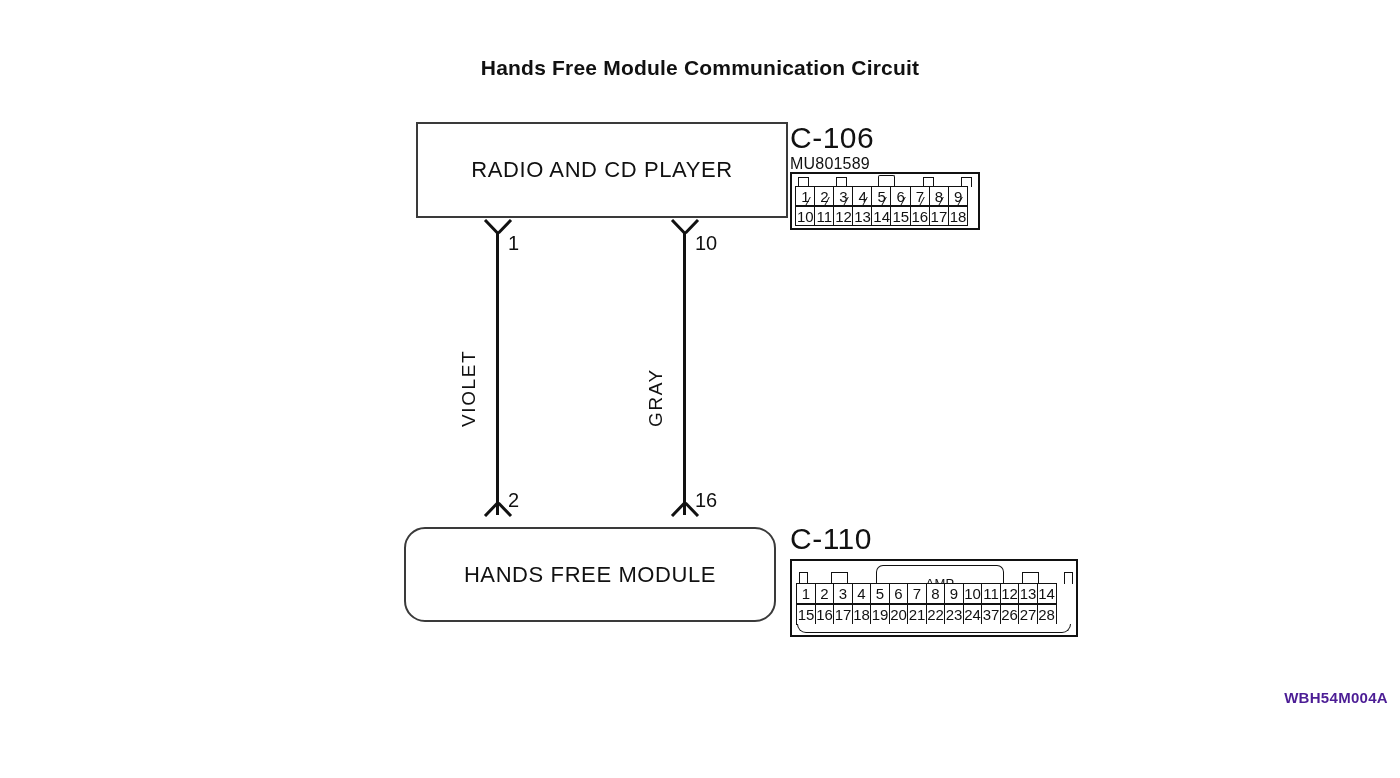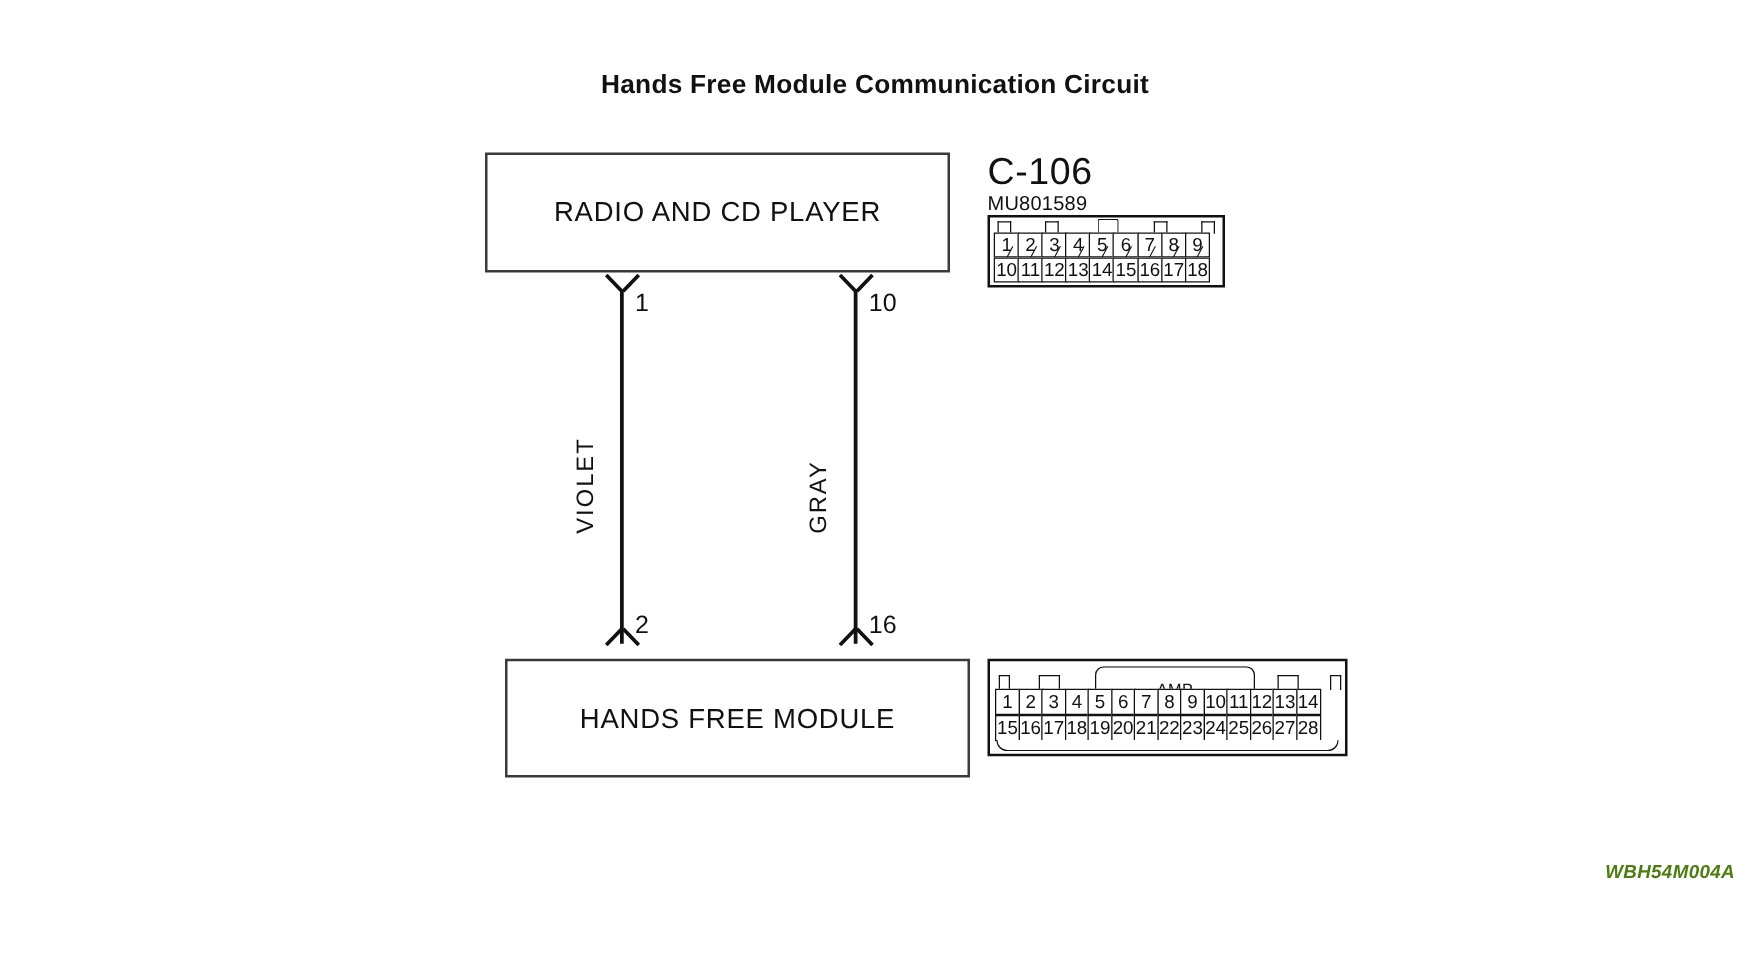--- a/index.html
+++ b/index.html
@@ -42,22 +42,22 @@
     display: flex;
     align-items: center;
     justify-content: center;
   }
   .comp-box .comp-label {
     font-size: 22px;
     color: #111111;
     letter-spacing: 0.6px;
     white-space: nowrap;
   }
-  #box-radio  { left: 388px; top: 122px; width: 372px; height: 96px; }
-  #box-hfm    { left: 404px; top: 527px; width: 372px; height: 95px; }
+  #box-radio  { left: 416px; top: 122px; width: 372px; height: 96px; }
+  #box-hfm    { left: 404px; top: 527px; width: 372px; height: 95px; border-radius: 21px; }
 
   
   .wire {
     position: absolute;
     width: 3px;
     background: #111111;
   }
   .wire-violet { left: 496px; top: 232px; height: 283px; }
   .wire-gray   { left: 683px; top: 232px; height: 283px; }
 
@@ -206,24 +206,23 @@
     background: #ffffff;
   }
 
   
   .ref-code {
     position: absolute;
     right: 12px;
     bottom: 12px;
     font-size: 15px;
     font-weight: bold;
-    color: #4d7c0f;
+    color: #4c1d95;
     letter-spacing: 0.3px;
     font-stretch: condensed;
-    font-style: italic;
   }
 </style>
 </head>
 <body>
 
 <div id="page">
 
   <div class="diagram-title">Hands Free Module Communication Circuit</div>
 
   <div class="comp-box" id="box-radio">
@@ -308,20 +307,21 @@
           <div class="pin-cell">15</div>
           <div class="pin-cell">16</div>
           <div class="pin-cell">17</div>
           <div class="pin-cell">18</div>
         </div>
     </div>
   </div>
 
   <div class="connector-group" id="conn-110">
 
+    <div class="conn-id">C-110</div>
 
     <div class="conn-face" id="face-110" style="margin-top:4px;">
 
       <div class="tab" style="left:7px;  top:11px; width:9px;  height:12px;"></div>
       <div class="tab" style="left:39px; top:11px; width:17px; height:12px;"></div>
 
       <div class="tab" style="left:230px;top:11px; width:17px; height:12px;"></div>
       <div class="tab" style="left:272px;top:11px; width:9px;  height:12px;"></div>
 
       <div class="amp-housing">
@@ -348,21 +348,21 @@
           <div class="pin-cell">15</div>
           <div class="pin-cell">16</div>
           <div class="pin-cell">17</div>
           <div class="pin-cell">18</div>
           <div class="pin-cell">19</div>
           <div class="pin-cell">20</div>
           <div class="pin-cell">21</div>
           <div class="pin-cell">22</div>
           <div class="pin-cell">23</div>
           <div class="pin-cell">24</div>
-          <div class="pin-cell">25</div>
+          <div class="pin-cell">37</div>
           <div class="pin-cell">26</div>
           <div class="pin-cell">27</div>
           <div class="pin-cell">28</div>
         </div>
 
       <div class="tub-base"></div>
     </div>
   </div>
 
   <div class="ref-code">WBH54M004A</div>

